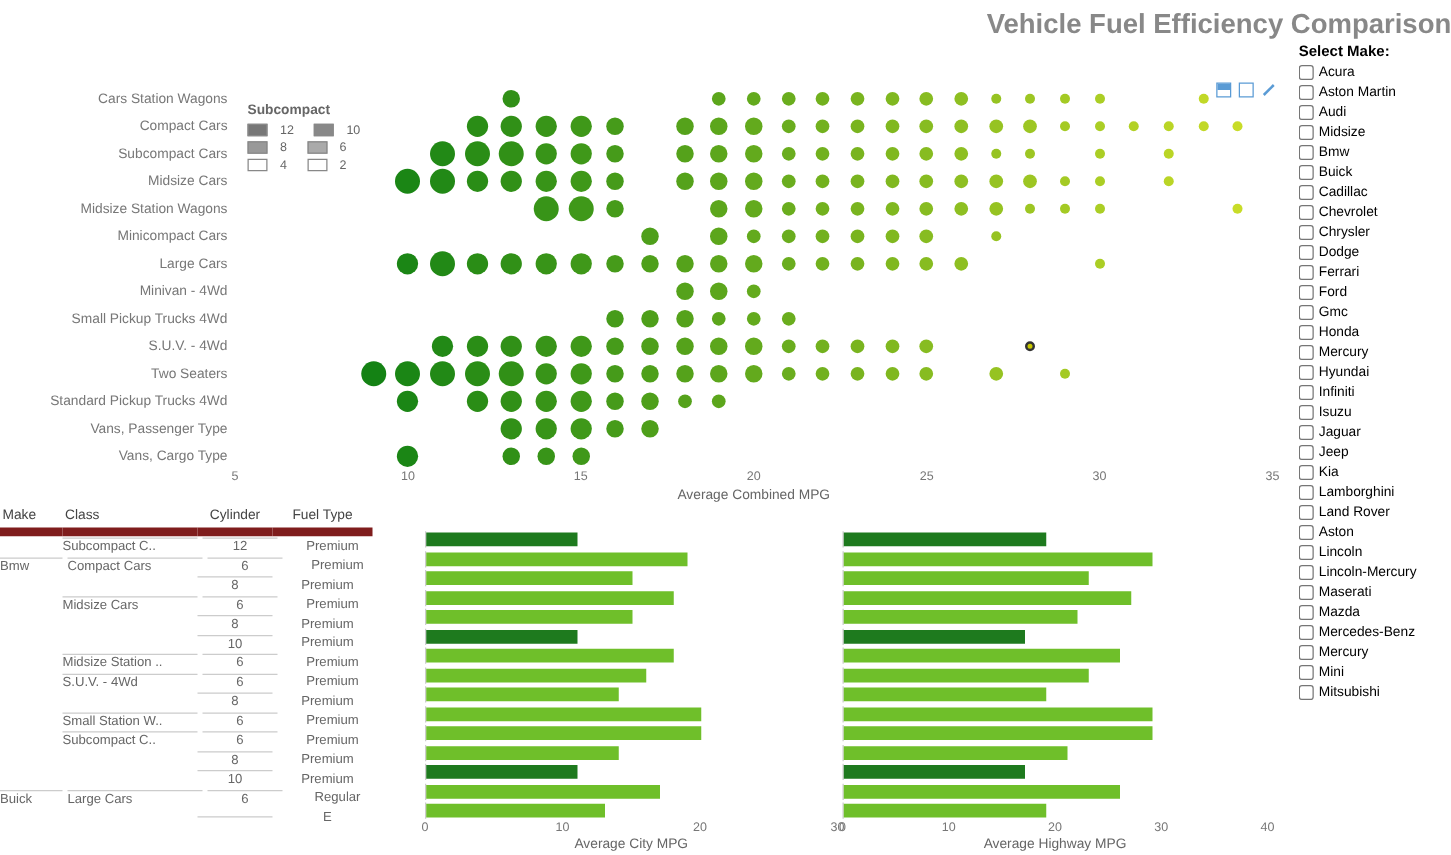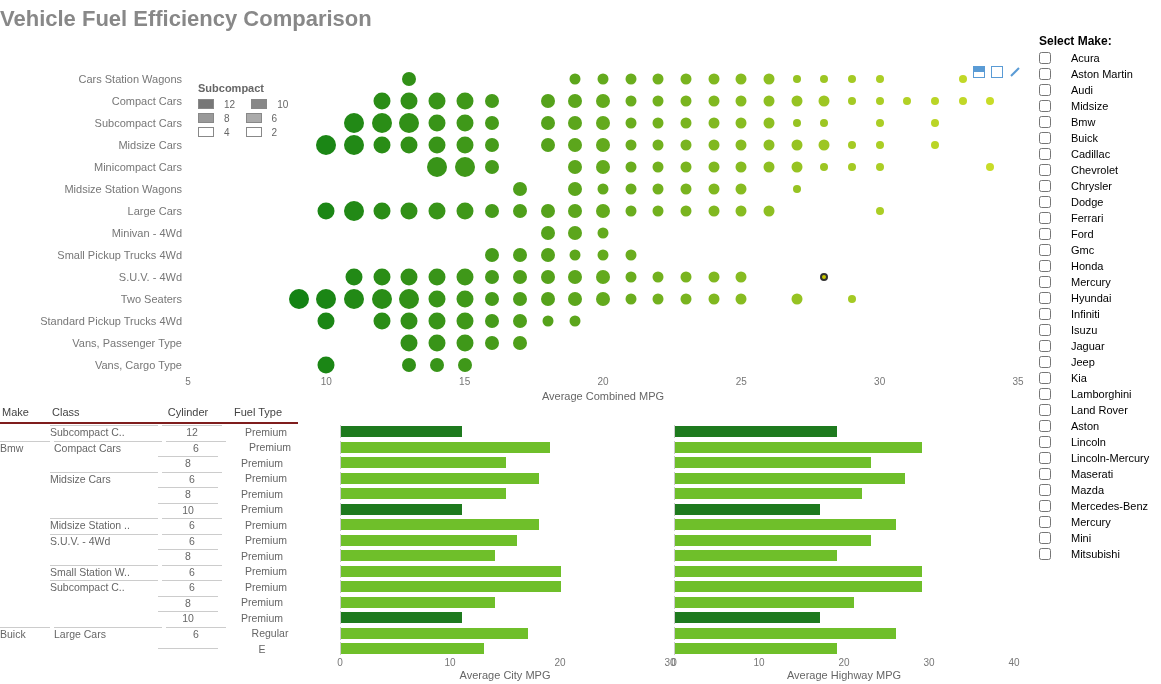--- a/index.html
+++ b/index.html
@@ -1,24 +1,24 @@
 <!DOCTYPE html>
 <html><head>
 <meta charset="utf-8">
 <style>
   * { box-sizing: border-box; }
   body { margin:0; font-family: Arial, Helvetica, sans-serif; font-size:11px; color:#555; background:#fff; width:1161px; }
-  .title { text-align:left; font-size:22px; font-weight:bold; color:#888; margin:6px 0 2px; }
+  .title { text-align:right; font-size:22px; font-weight:bold; color:#888; margin:6px 0 2px; }
   .main-layout { display:flex; }
   .charts-col { width:1035px; }
   .filter-col { width:126px; padding-left:4px; }
   .filter-title { font-weight:bold; color:#000; font-size:12px; margin-bottom:2px; }
   .filter-item { display:flex; align-items:center; height:16px; }
   .filter-item input { margin:0 4px 0 0; width:12px; height:12px; accent-color:#4a90d9; }
-  .filter-item label { color:#000; font-size:11px;margin-left:16px; }
+  .filter-item label { color:#000; font-size:11px; }
 
   
   .bubble-area { position:relative; height:368px; }
   .bubble-row-labels { position:absolute; left:0; top:34px; width:188px; text-align:right; }
   .bubble-row-labels div { height:22px; line-height:22px; padding-right:6px; color:#777; font-size:11px; }
   .bubble-plot { position:absolute; left:188px; top:34px; width:830px; height:308px; }
   .bubble-row { position:relative; height:22px; }
   .bubble { position:absolute; border-radius:50%; transform:translate(-50%,-50%); top:11px; }
   .axis-x { position:absolute; left:188px; top:342px; width:830px; height:30px; }
   .axis-tick { position:absolute; top:0; font-size:10px; color:#777; transform:translateX(-50%); }
@@ -31,21 +31,21 @@
   .toolbar { position:absolute; right:14px; top:32px; display:flex; gap:6px; }
   .tool-ico { width:12px; height:12px; border:1px solid #5a9bd5; background:#fff; cursor:pointer; }
   .tool-ico.img { background:linear-gradient(#5a9bd5 50%,#fff 50%); }
   .tool-ico.pen { border:none; }
   .tooltip { position:absolute; background:#fff; border:1px solid #999; padding:4px 6px; font-size:10px; color:#444; line-height:1.3; }
 
   
   .lower { display:flex; margin-top:2px; }
   .tbl-col { width:340px; }
   .tbl-hdr { display:flex; font-size:11px; color:#444; }
-  .tbl-hdr > div { border-bottom:2px solid #7f1d1d; padding:2px 2px 4px; }
+  .tbl-hdr > div { border-bottom:7px solid #7f1d1d; padding:2px 2px 4px; }
   .c-make { width:50px; } .c-class{ width:108px; } .c-cyl{ width:60px; text-align:center;} .c-fuel{ width:80px; text-align:center;}
   .tbl-body { }
   .tbl-row { display:flex; height:15.5px; align-items:center; font-size:10.5px; color:#666; }
   .tbl-row .c-make { overflow:hidden; white-space:nowrap; text-overflow:ellipsis; }
   .tbl-row .c-class { overflow:hidden; white-space:nowrap; text-overflow:ellipsis; }
   .tbl-row .c-cyl { text-align:center; color:#666; }
   .tbl-row .c-fuel { text-align:center; }
   .sep-line { border-top:1px solid #ccc; margin-right:4px; }
   .bars-col { width:695px; }
   .bars-hdr { display:flex; font-size:11px; color:#444; }
@@ -73,22 +73,22 @@
           <svg width="12" height="12">
               <line x1="2" y1="10" x2="10" y2="2" stroke="#5a9bd5" stroke-width="2"></line>
             </svg>
         </div>
       </div>
       <div class="bubble-row-labels" id="bubble-labels">
           <div>Cars Station Wagons</div>
           <div>Compact Cars</div>
           <div>Subcompact Cars</div>
           <div>Midsize Cars</div>
+          <div>Midsize Station Wagons</div>
           <div>Minicompact Cars</div>
-          <div>Midsize Station Wagons</div>
           <div>Large Cars</div>
           <div>Minivan - 4Wd</div>
           <div>Small Pickup Trucks 4Wd</div>
           <div>S.U.V. - 4Wd</div>
           <div>Two Seaters</div>
           <div>Standard Pickup Trucks 4Wd</div>
           <div>Vans, Passenger Type</div>
           <div>Vans, Cargo Type</div>
         </div>
       <div class="bubble-plot" id="bubble-plot">

